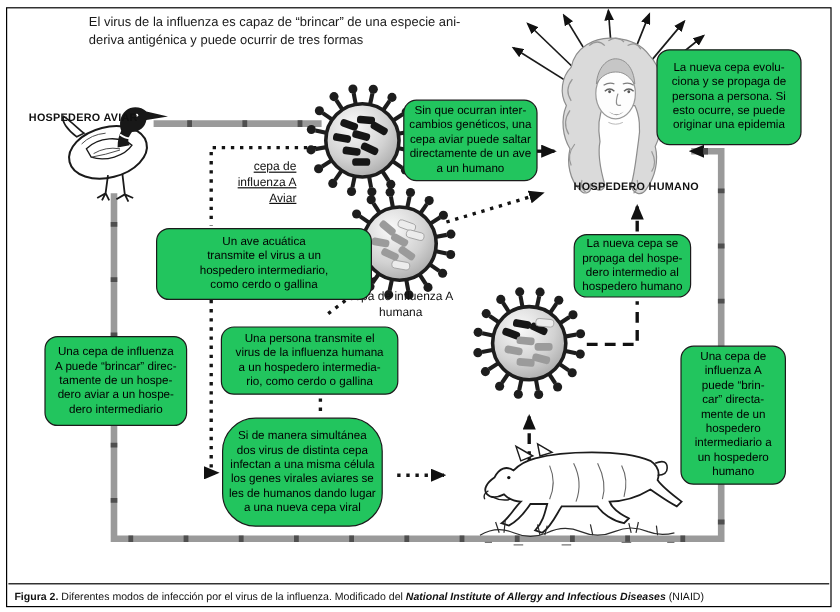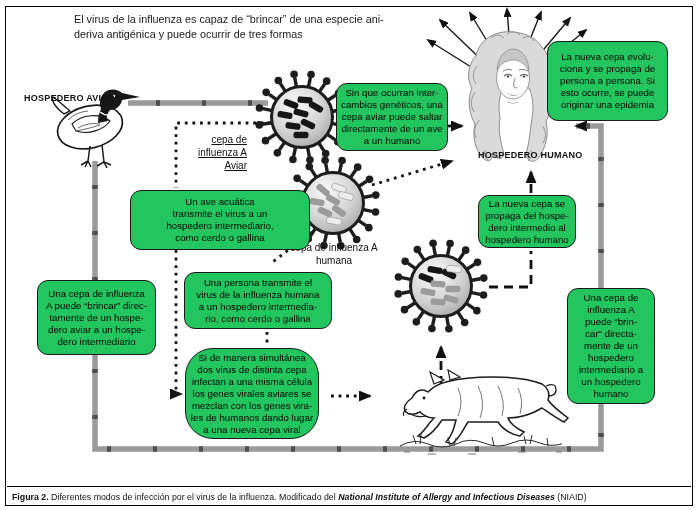--- a/index.html
+++ b/index.html
@@ -306,21 +306,20 @@
       <div class="ln">Una persona transmite el</div>
       <div class="ln">virus de la influenza humana</div>
       <div class="ln">a un hospedero intermedia-</div>
       <div class="ln">rio, como cerdo o gallina</div>
     </div>
   <div class="box" style="left:185px;top:348px;width:134px;height:91px;border-radius:28px;">
       <div class="ln">Si de manera simultánea</div>
       <div class="ln">dos virus de distinta cepa</div>
       <div class="ln">infectan a una misma célula</div>
       <div class="ln">los genes virales aviares se</div>
-      <div class="ln">mezclan con los genes vira-</div>
       <div class="ln">les de humanos dando lugar</div>
       <div class="ln">a una nueva cepa viral</div>
     </div>
   <div class="box" style="left:478px;top:195px;width:98px;height:53px;">
       <div class="ln">La nueva cepa se</div>
       <div class="ln">propaga del hospe-</div>
       <div class="ln">dero intermedio al</div>
       <div class="ln">hospedero humano</div>
     </div>
   <div class="box" style="left:567px;top:288px;width:88px;height:116px;">

